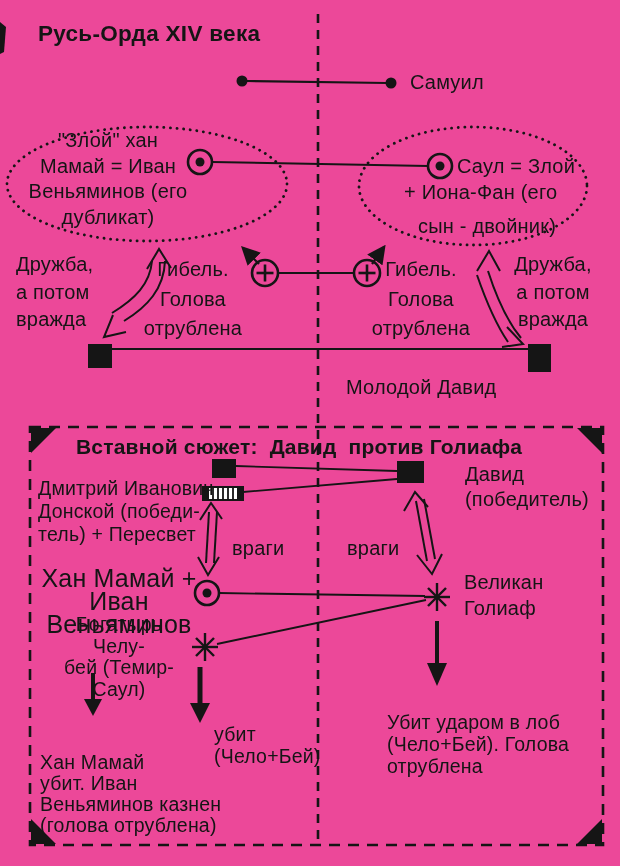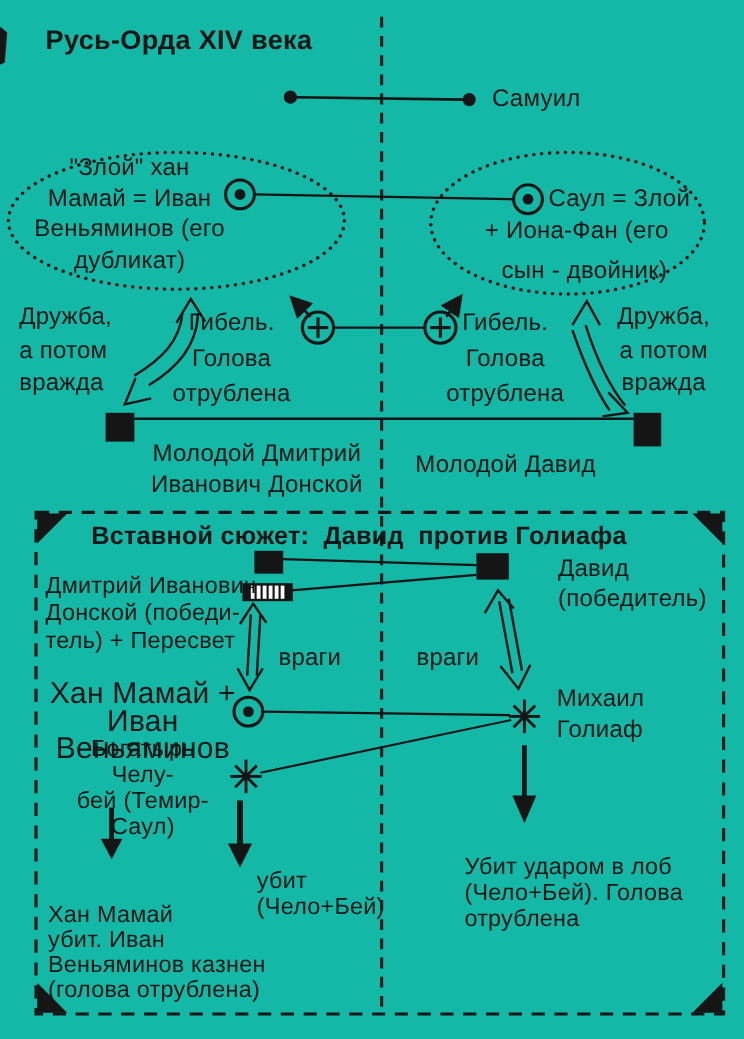--- a/index.html
+++ b/index.html
@@ -1,17 +1,17 @@
 <!DOCTYPE html>
 <html><head>
 <meta charset="utf-8">
 <style>
   html,body{margin:0;padding:0;background:#e9e9e9;}
   .page{
-    position:relative;width:620px;height:866px;background:#14b8a6;
+    position:relative;width:620px;height:866px;background:#ec4899;
     font-family:"Liberation Sans","DejaVu Sans",sans-serif;color:#151515;
     overflow:hidden;margin:0 auto;
   }
   .layer{position:absolute;left:0;top:0;width:620px;height:866px;}
   .txt{
     position:absolute;white-space:pre-line;font-size:20px;line-height:25px;
     color:#151515;letter-spacing:0.2px;
   }
   .c{text-align:center;}
   .hdr{font-weight:bold;font-size:22.5px;letter-spacing:0.3px;}
@@ -182,38 +182,36 @@
   <div class="txt c" style="left:122px;top:255px;width:142px;line-height:29.5px;">Гибель.
 Голова
 отрублена</div>
   <div class="txt c" style="left:352px;top:255px;width:138px;line-height:29.5px;">Гибель.
 Голова
 отрублена</div>
   <div class="txt c" style="left:500px;top:251px;width:106px;line-height:27.5px;">Дружба,
 а потом
 вражда</div>
 
-  <div class="txt c" style="left:118px;top:366px;width:192px;line-height:25.5px;">Молодой Дмитрий
-Иванович Донской</div>
   <div class="txt" style="left:346px;top:375px;">Молодой Давид</div>
 
   <div class="txt title" style="left:56px;top:434px;">Вставной сюжет:  Давид  против Голиафа</div>
 
   <div class="txt" style="left:38px;top:477px;font-size:19.5px;line-height:23px;">Дмитрий Иванович
 Донской (победи-
 тель) + Пересвет</div>
   <div class="txt" style="left:445px;top:462px;line-height:25px;margin-left:20px;">Давид
 (победитель)</div>
 
   <div class="txt" style="left:232px;top:536px;">враги</div>
   <div class="txt" style="left:347px;top:536px;">враги</div>
 
   <div class="txt c" style="left:34px;top:567px;width:170px;font-size:25px;line-height:23px;">Хан Мамай + Иван
 Веньяминов</div>
-  <div class="txt" style="left:464px;top:569px;line-height:26px;">Михаил
+  <div class="txt" style="left:464px;top:569px;line-height:26px;">Великан
 Голиаф</div>
   <div class="txt c" style="left:48px;top:614px;width:142px;font-size:19.5px;line-height:21.5px;">Богатырь Челу-
 бей (Темир-
 Саул)</div>
 
   <div class="txt" style="left:40px;top:752px;font-size:19.5px;line-height:21px;">Хан Мамай
 убит. Иван
 Веньяминов казнен
 (голова отрублена)</div>
   <div class="txt" style="left:214px;top:723px;font-size:19.5px;line-height:22px;">убит

